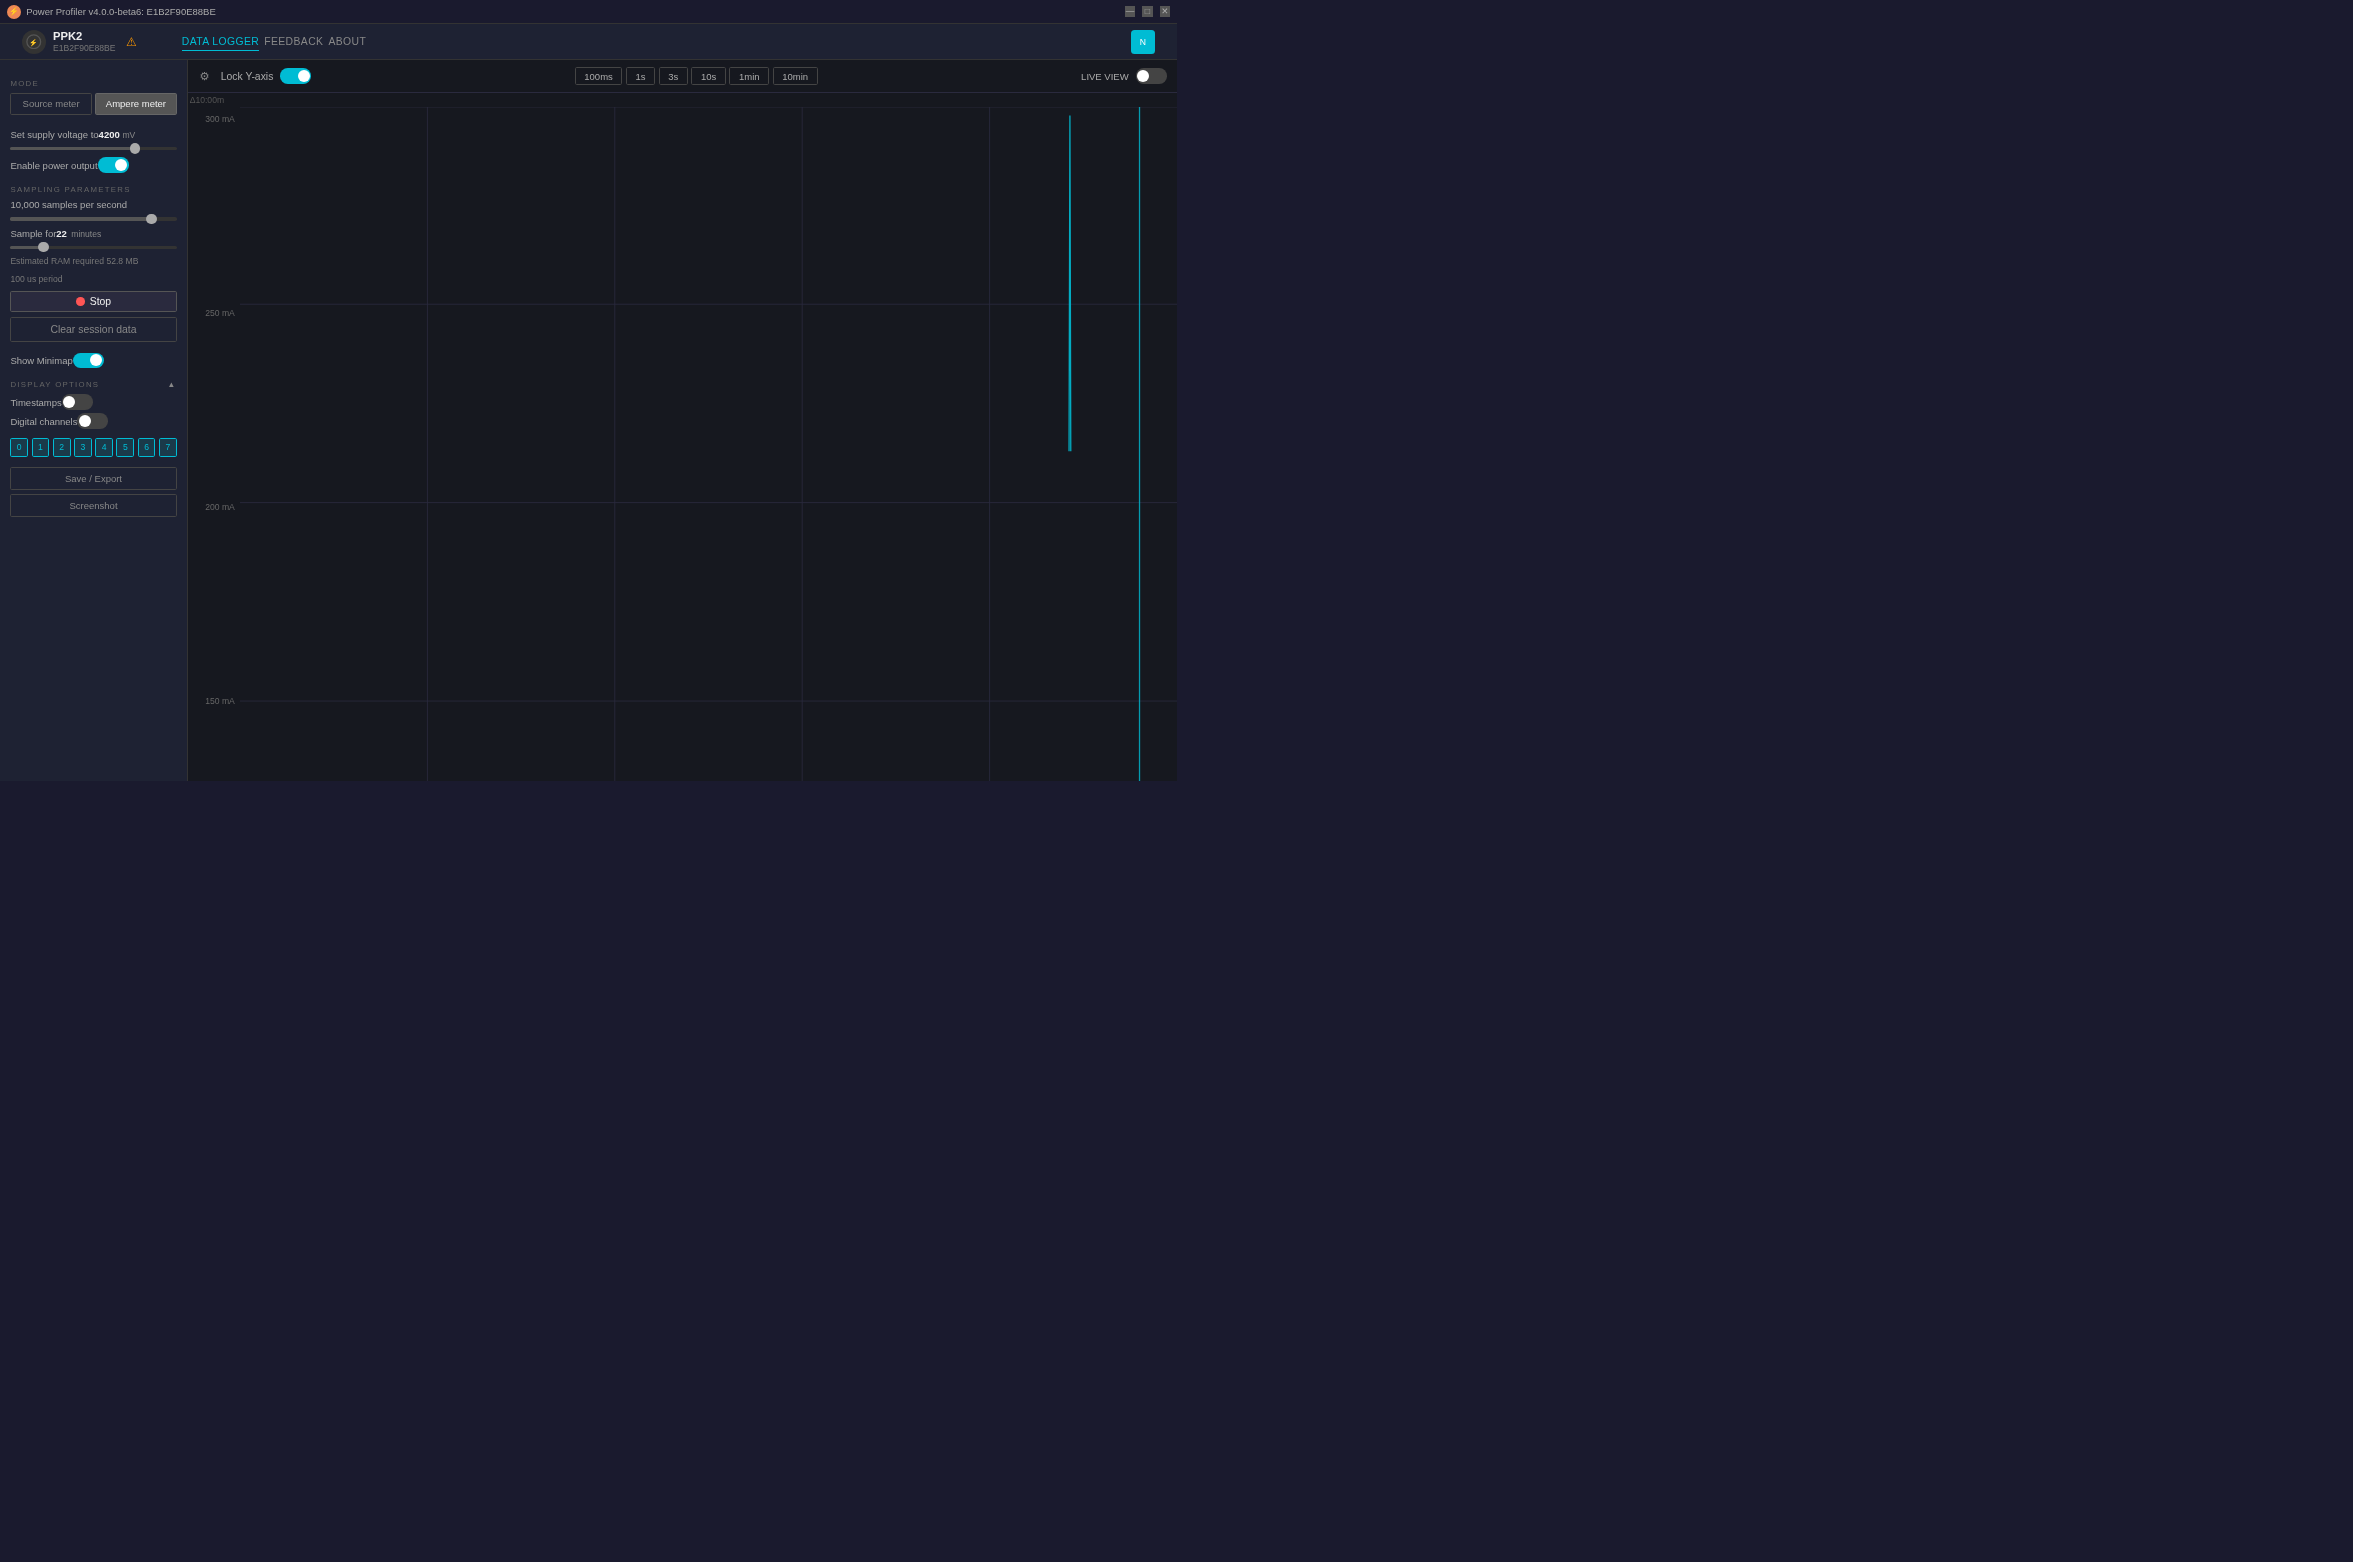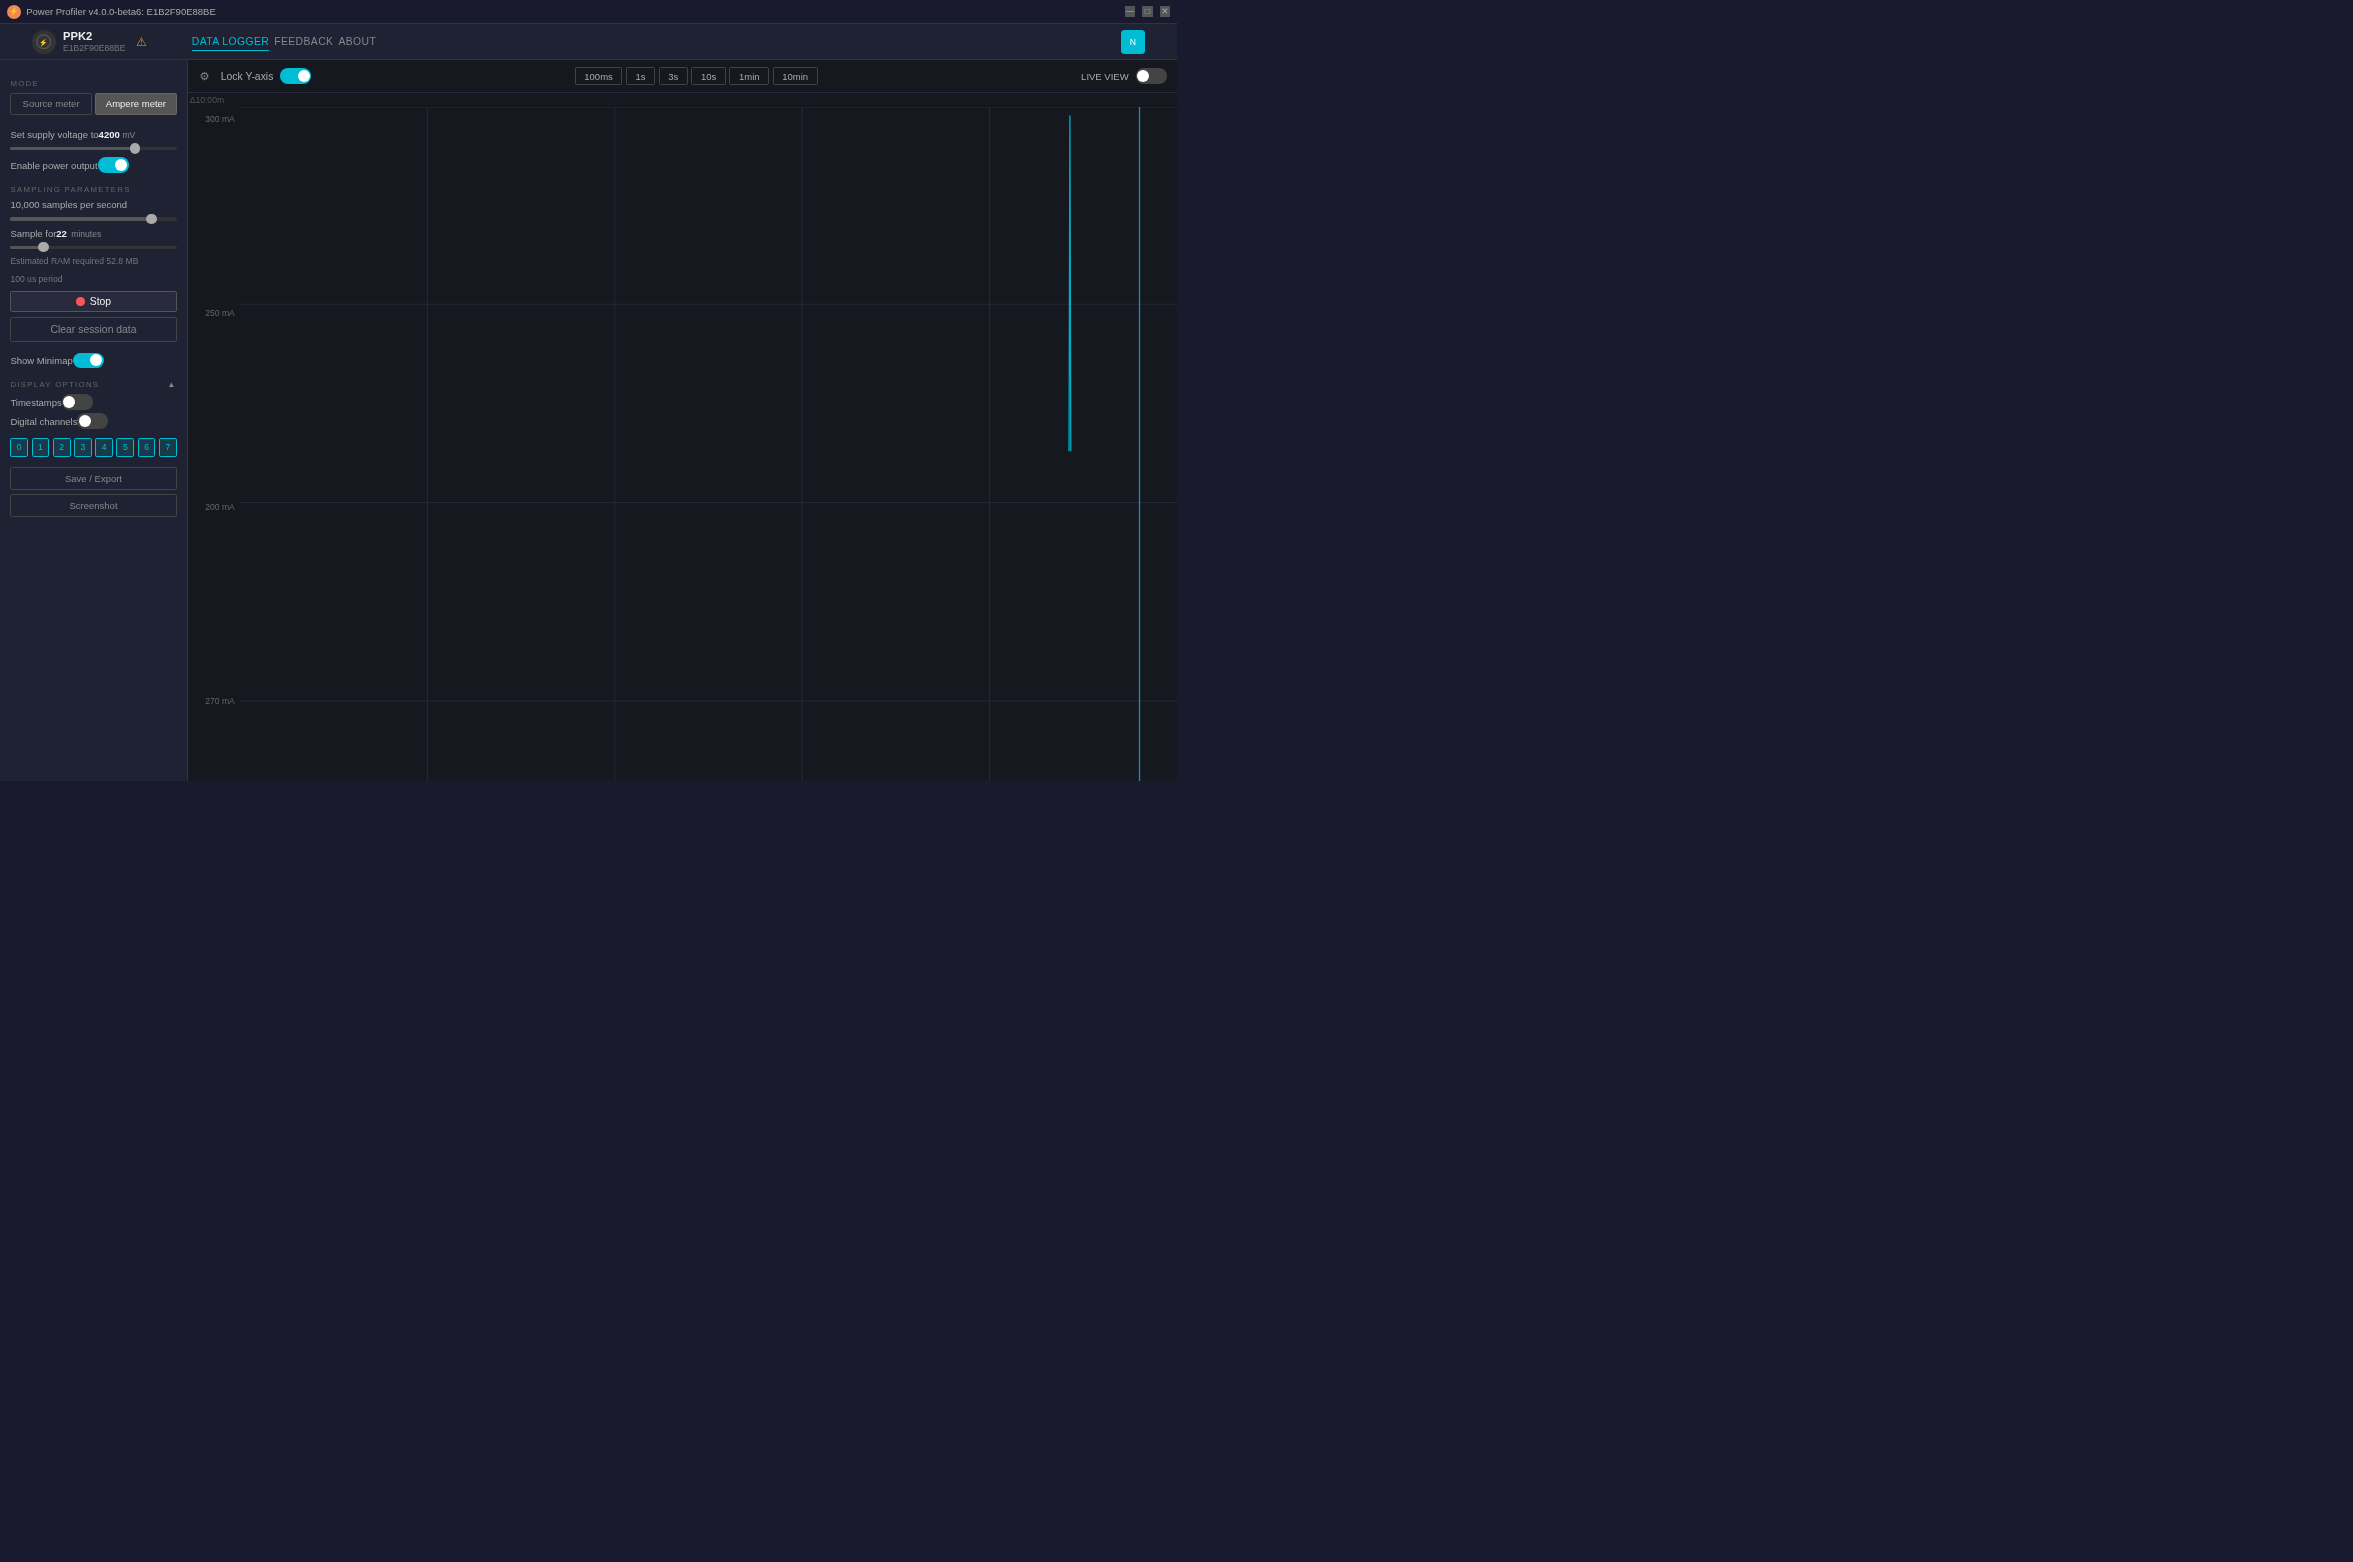--- a/index.html
+++ b/index.html
@@ -7,21 +7,21 @@
 
     
     .titlebar { background: #1a1a2e; height: 24px; display: flex; align-items: center; justify-content: space-between; padding: 0 7px; border-bottom: 0.9px solid #333; }
     .titlebar-left { display: flex; align-items: center; gap: 5.2px; font-size: 9.5px; color: #aaa; }
     .titlebar-icon { width: 14px; height: 14px; background: #e85; border-radius: 50%; display: flex; align-items: center; justify-content: center; font-size: 7.8px; color: #fff; }
     .titlebar-controls { display: flex; gap: 7px; }
     .titlebar-btn { width: 10.4px; height: 10.4px; background: #555; border: none; color: #aaa; font-size: 8.6px; cursor: pointer; display: flex; align-items: center; justify-content: center; }
 
     
     .app { display: flex; flex-direction: column; height: calc(100vh - 24px); }
-    .nav { background: #1e2233; height: 36px; display: flex; align-items: center; padding: 0 32px; gap: 21px; border-bottom: 0.9px solid #333; }
+    .nav { background: #1e2233; height: 36px; display: flex; align-items: center; padding: 0 22px; gap: 21px; border-bottom: 0.9px solid #333; }
     .nav-logo { display: flex; align-items: center; gap: 7px; }
     .nav-logo-icon { width: 24px; height: 24px; border-radius: 50%; background: #333; display: flex; align-items: center; justify-content: center; }
     .nav-tab { font-size: 10.4px; color: #888; cursor: pointer; padding: 3.5px 0; letter-spacing: 0.4px; }
     .nav-tab.active { color: #00bcd4; border-bottom: 1.7px solid #00bcd4; }
     .nav-icon-right { margin-left: auto; width: 24px; height: 24px; background: #00bcd4; border-radius: 3.5px; display: flex; align-items: center; justify-content: center; }
 
     .content { display: flex; flex: 1; overflow: hidden; }
 
     
     .sidebar { width: 188px; background: #1e2233; border-right: 0.9px solid #333; display: flex; flex-direction: column; padding: 10.4px; overflow-y: auto; flex-shrink: 0; }
@@ -270,21 +270,21 @@
         </div>
       </div>
 
       <div class="chart-area">
         <div class="x-label">Δ10:00m</div>
         <div class="chart-main">
           <div class="y-axis">
             <span>300 mA</span>
             <span>250 mA</span>
             <span>200 mA</span>
-            <span>270 mA</span>
+            <span>150 mA</span>
             <span>100 mA</span>
             <span>50 mA</span>
             <span>0 nA</span>
           </div>
           <div class="chart-plot">
             <svg width="100%" height="100%" preserveAspectRatio="none" viewBox="0 0 1085 1380">
 
               <line x1="0%" y1="0%" x2="100%" y2="0%" stroke="#2a2a3e" stroke-width="1"></line>
               <line x1="0%" y1="16.6%" x2="100%" y2="16.6%" stroke="#2a2a3e" stroke-width="1"></line>
               <line x1="0%" y1="33.3%" x2="100%" y2="33.3%" stroke="#2a2a3e" stroke-width="1"></line>

